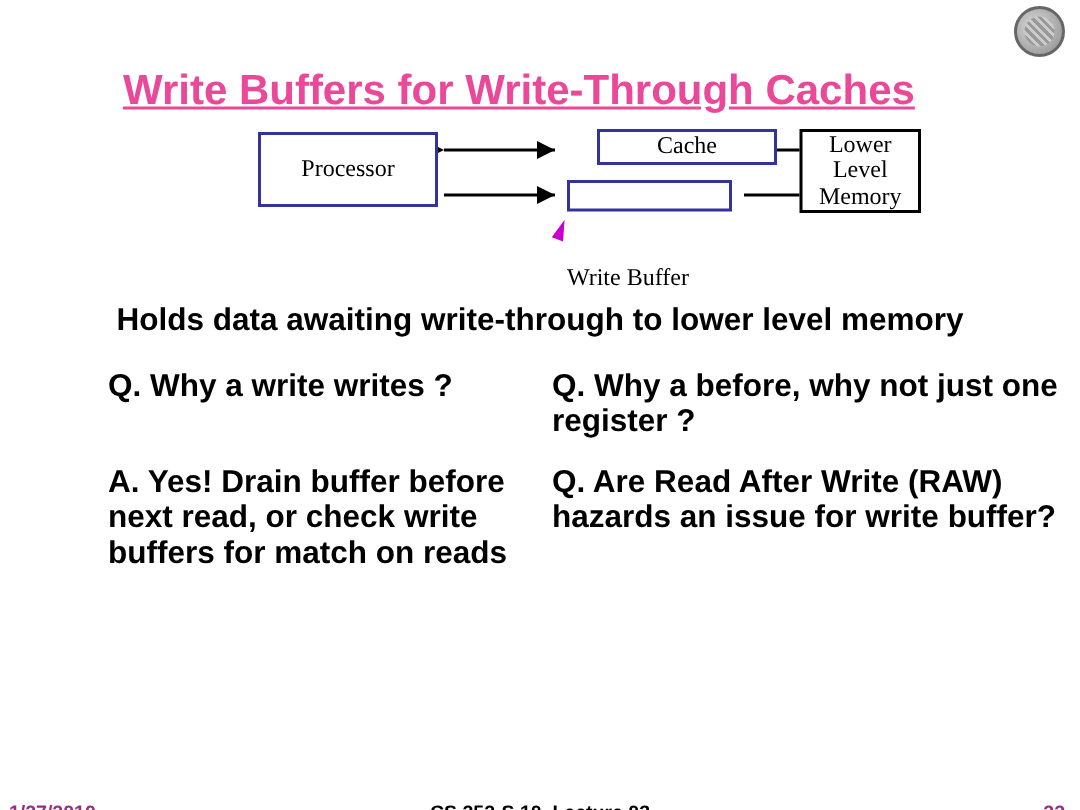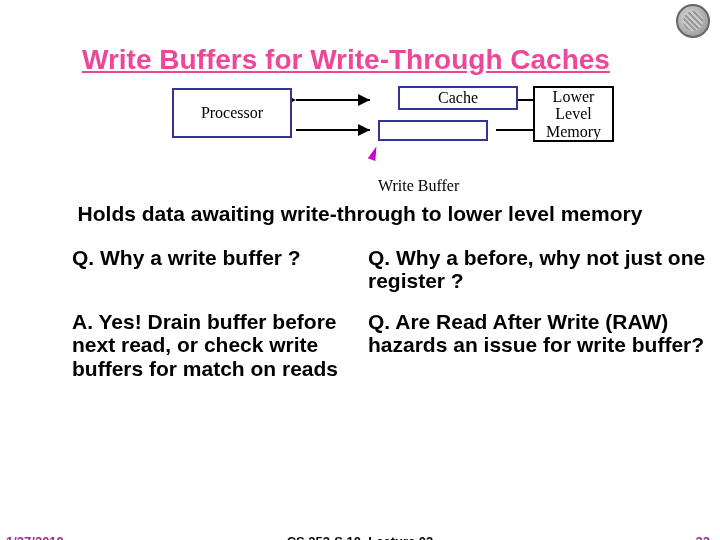--- a/index.html
+++ b/index.html
@@ -139,21 +139,21 @@
     <div class="slot"></div>
   </div>
   <div class="box memory">Lower Level Memory</div>
   <div class="wb-arrow"></div>
   <div class="wbuflabel">Write Buffer</div>
 </div>
 
 <div class="subtitle">Holds data awaiting write-through to lower level memory</div>
 
 <div class="qa">
-  <div>Q. Why a write buffer ?</div>
+  <div>Q. Why a write writes ?</div>
   <div>Q. Why a before, why not just one register ?</div>
   <div>A. Yes!  Drain buffer before next read, or check write buffers for match on reads</div>
   <div>Q. Are Read After Write (RAW) hazards an issue for write buffer?</div>
 </div>
 
 <div class="footer">
   <span class="date">1/27/2010</span>
   <span class="mid">CS 252-S 10, Lecture 03</span>
   <span class="num">22</span>
 </div>

